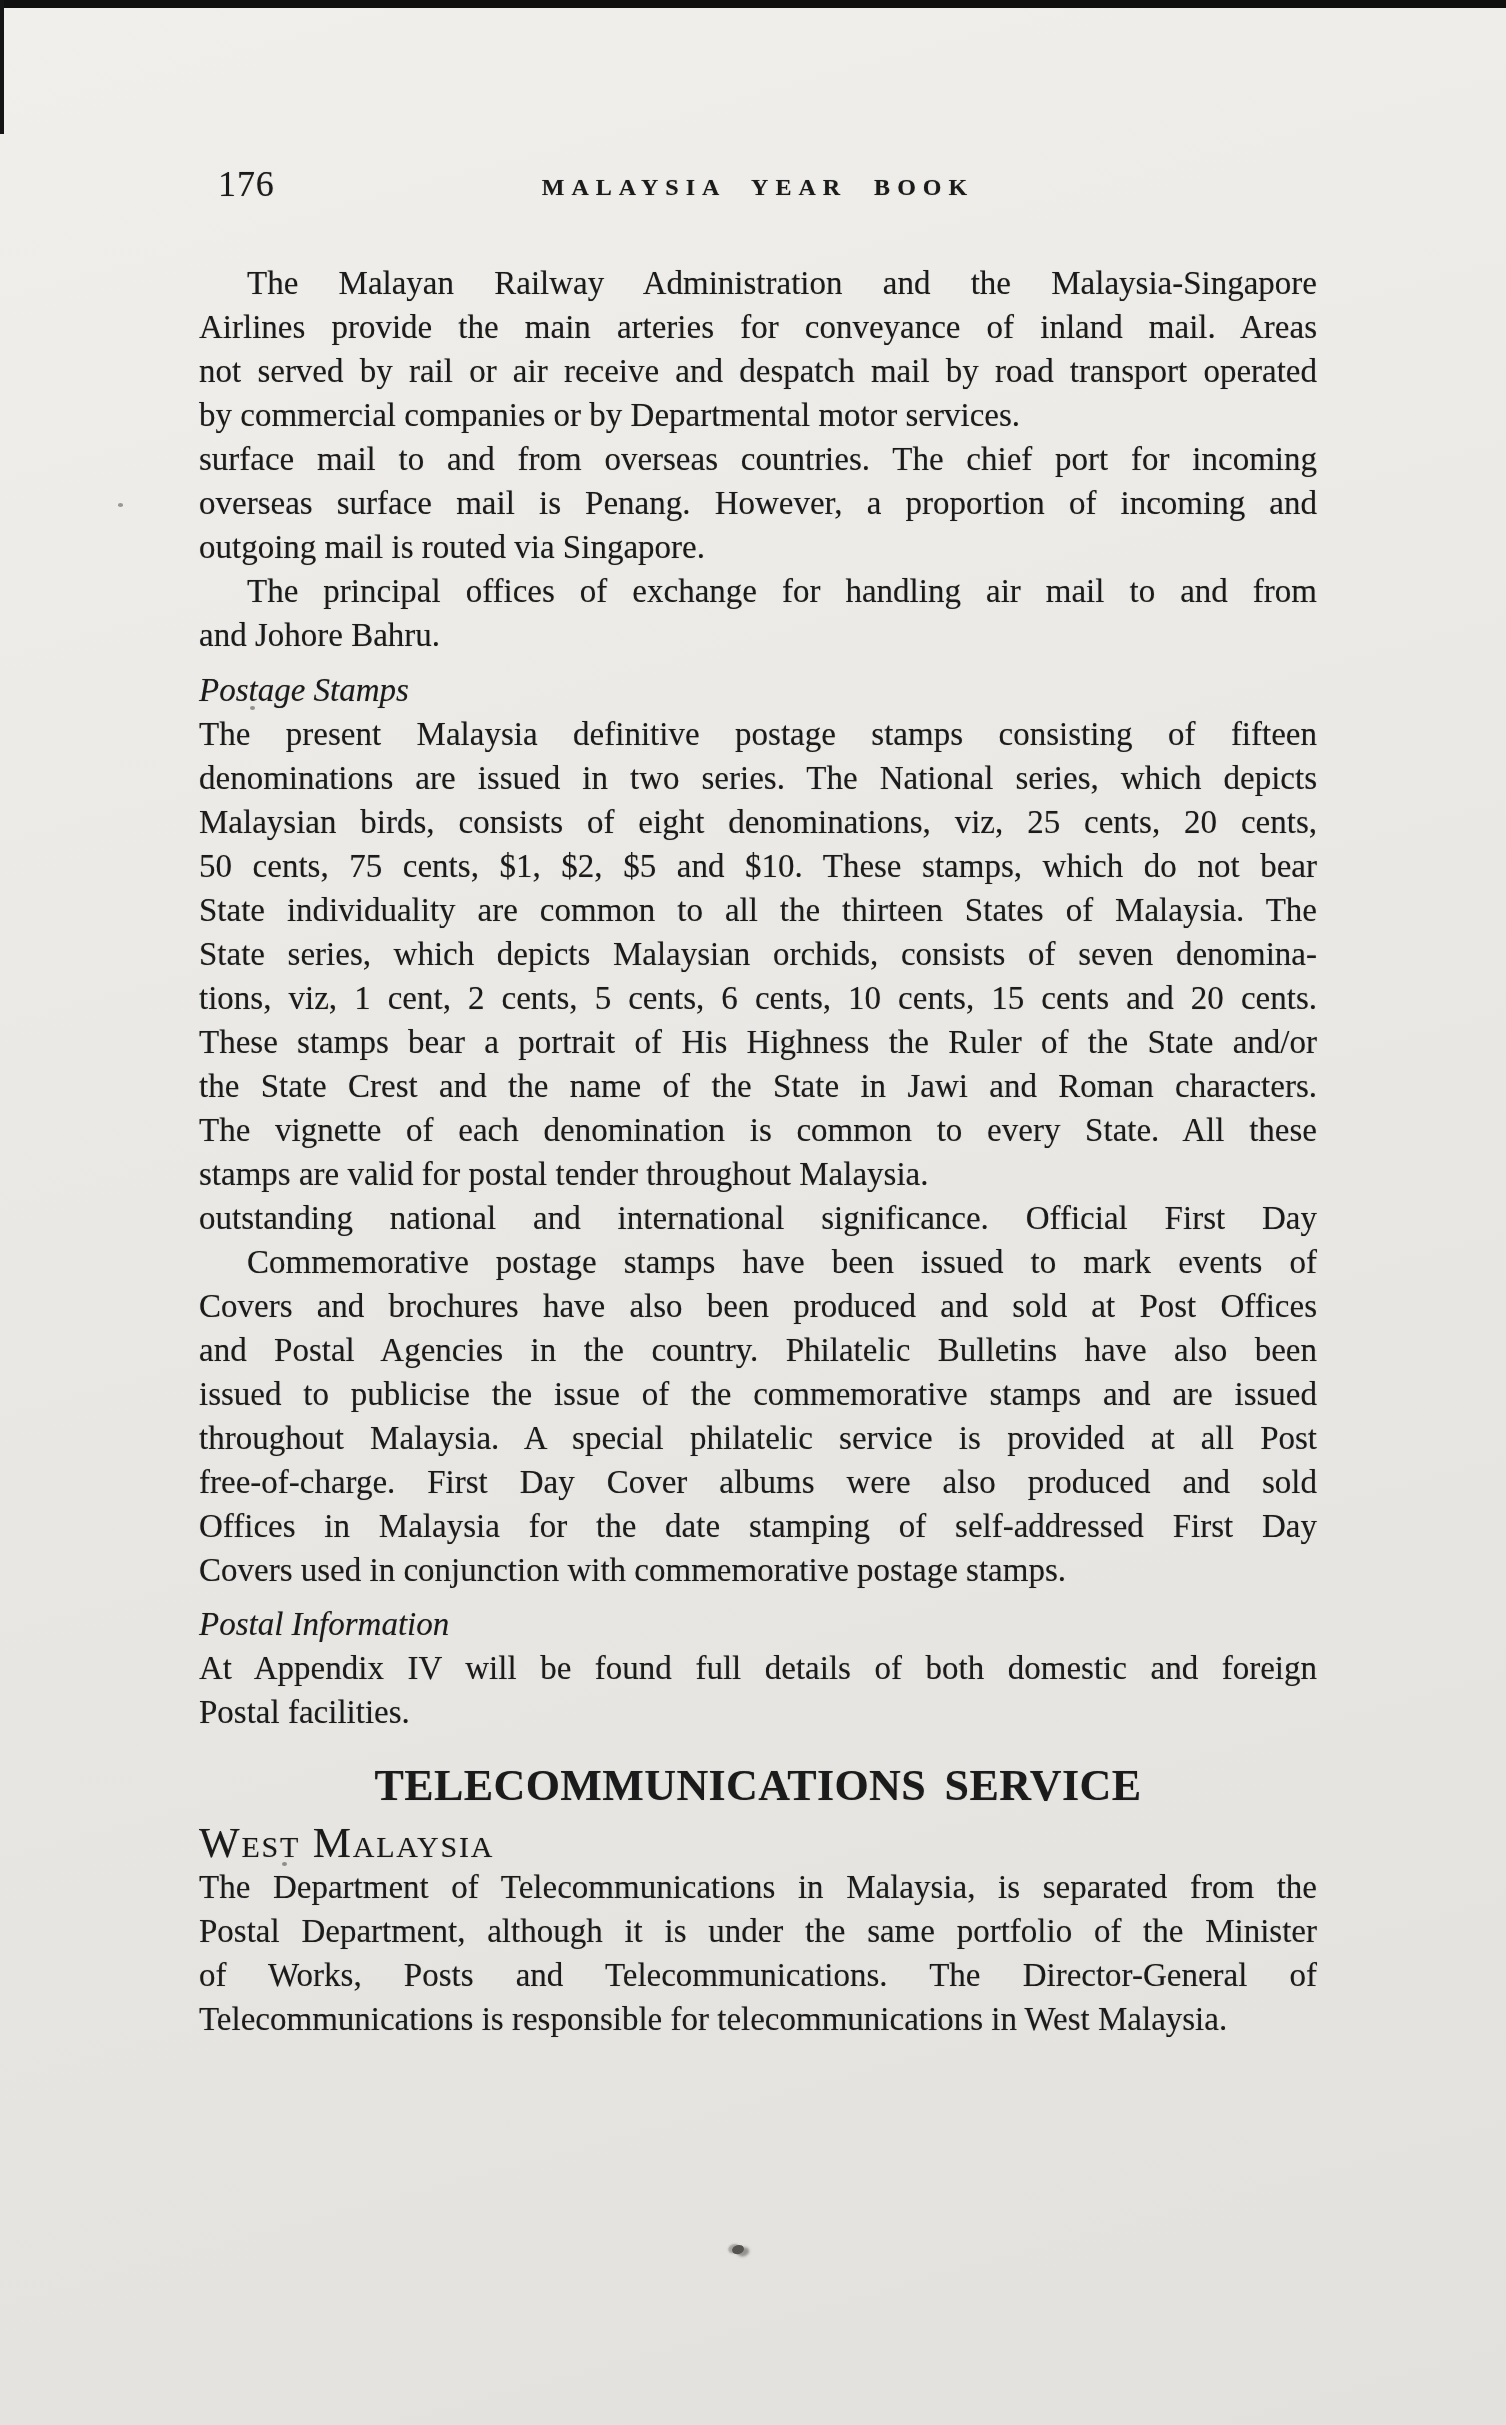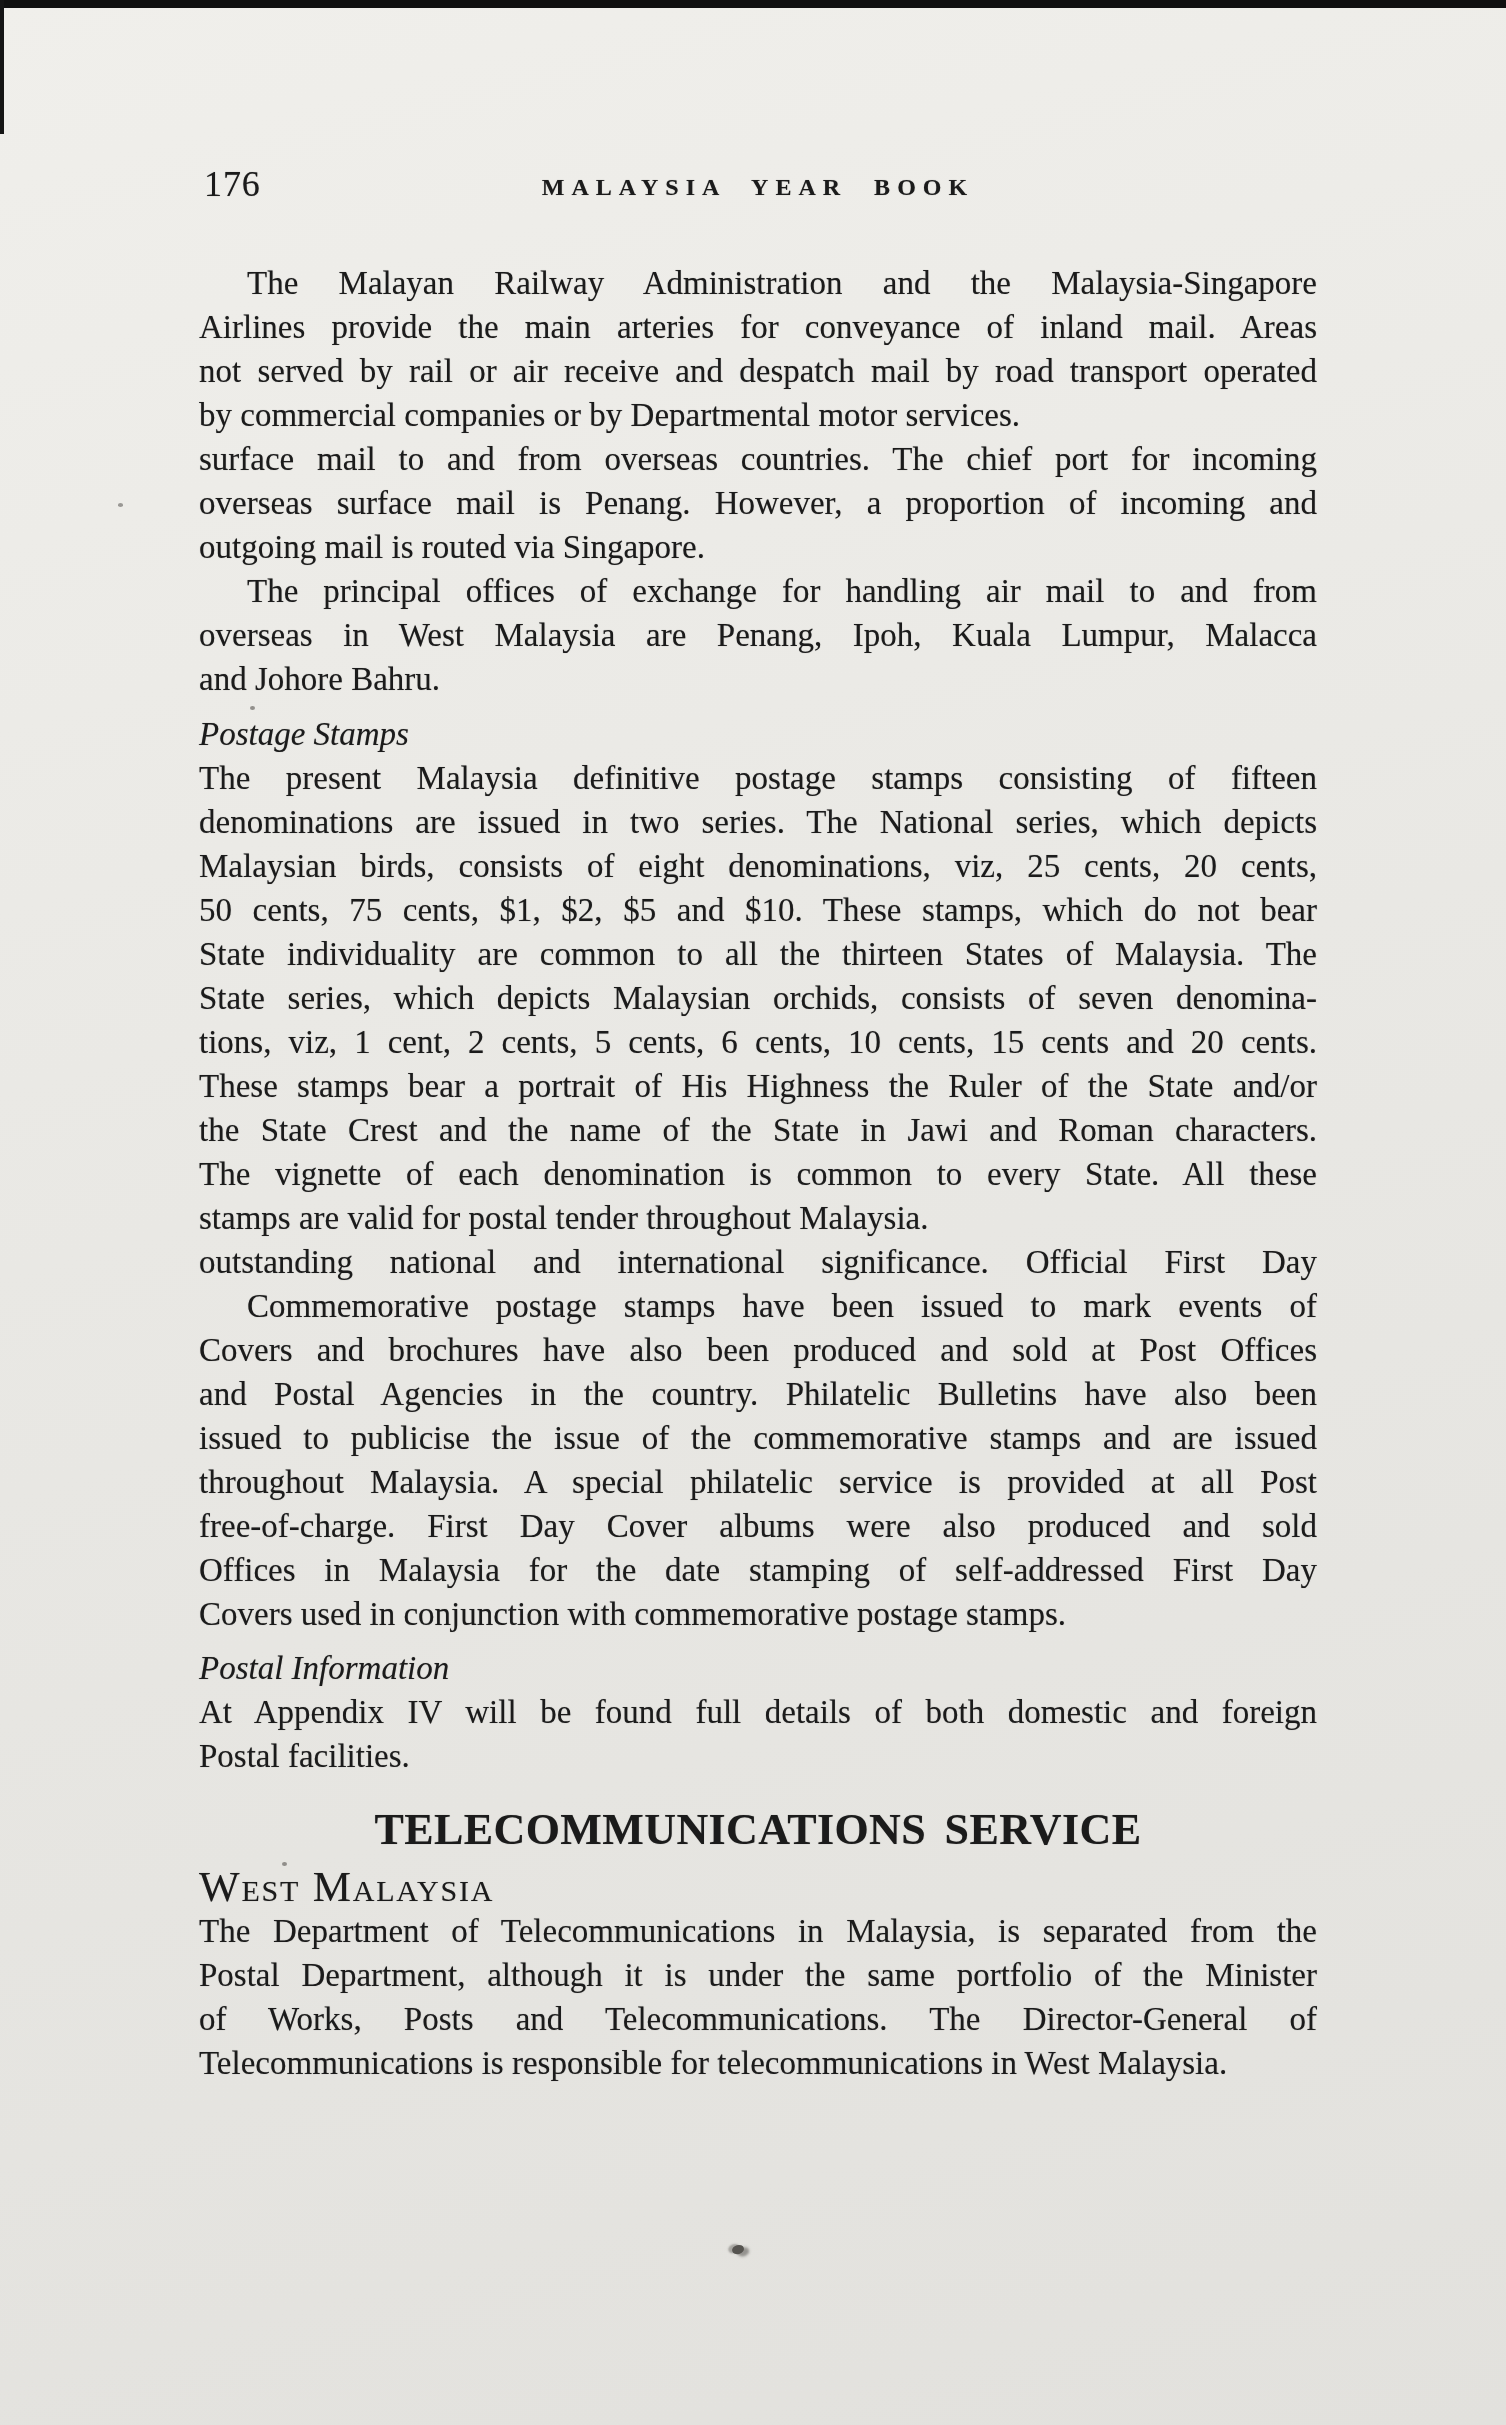--- a/index.html
+++ b/index.html
@@ -23,21 +23,21 @@
   .scan-bar-left {
     position: absolute; top: 0; left: 0;
     width: 3.5px; height: 134px;
     background: #151515;
   }
   .running-head {
     position: absolute; top: 166px; left: 199px; width: 1118px;
     text-align: center;
   }
   .page-num {
-    position: absolute; left: 5px; top: -3.5px;
+    position: absolute; left: 19px; top: -3.5px;
     font-size: 36px; letter-spacing: 0.9px;
     text-shadow: 0 0 0.9px rgba(25,25,25,0.45);
   }
   .running-title {
     display: inline-block; position: relative; top: 8px;
     font-size: 24px; font-weight: bold;
     letter-spacing: 7px; word-spacing: 14px;
     text-shadow: 0 0 0.9px rgba(25,25,25,0.45);
   }
   .text-col {
@@ -98,21 +98,20 @@
         <div class="pline">not served by rail or air receive and despatch mail by road transport operated</div>
         <div class="pline last">by commercial companies or by Departmental motor services.</div>
       </div>
       <div class="para indent">
         <div class="pline">surface mail to and from overseas countries. The chief port for incoming</div>
         <div class="pline">overseas surface mail is Penang. However, a proportion of incoming and</div>
         <div class="pline last">outgoing mail is routed via Singapore.</div>
       </div>
       <div class="para indent">
         <div class="pline first">The principal offices of exchange for handling air mail to and from</div>
-        <div class="pline">overseas in West Malaysia are Penang, Ipoh, Kuala Lumpur, Malacca</div>
         <div class="pline last">and Johore Bahru.</div>
       </div>
       <div class="h-italic_heading">Postage Stamps</div>
       <div class="para">
         <div class="pline first">The present Malaysia definitive postage stamps consisting of fifteen</div>
         <div class="pline">denominations are issued in two series. The National series, which depicts</div>
         <div class="pline">Malaysian birds, consists of eight denominations, viz, 25 cents, 20 cents,</div>
         <div class="pline">50 cents, 75 cents, $1, $2, $5 and $10. These stamps, which do not bear</div>
         <div class="pline">State individuality are common to all the thirteen States of Malaysia. The</div>
         <div class="pline">State series, which depicts Malaysian orchids, consists of seven denomina-</div>

